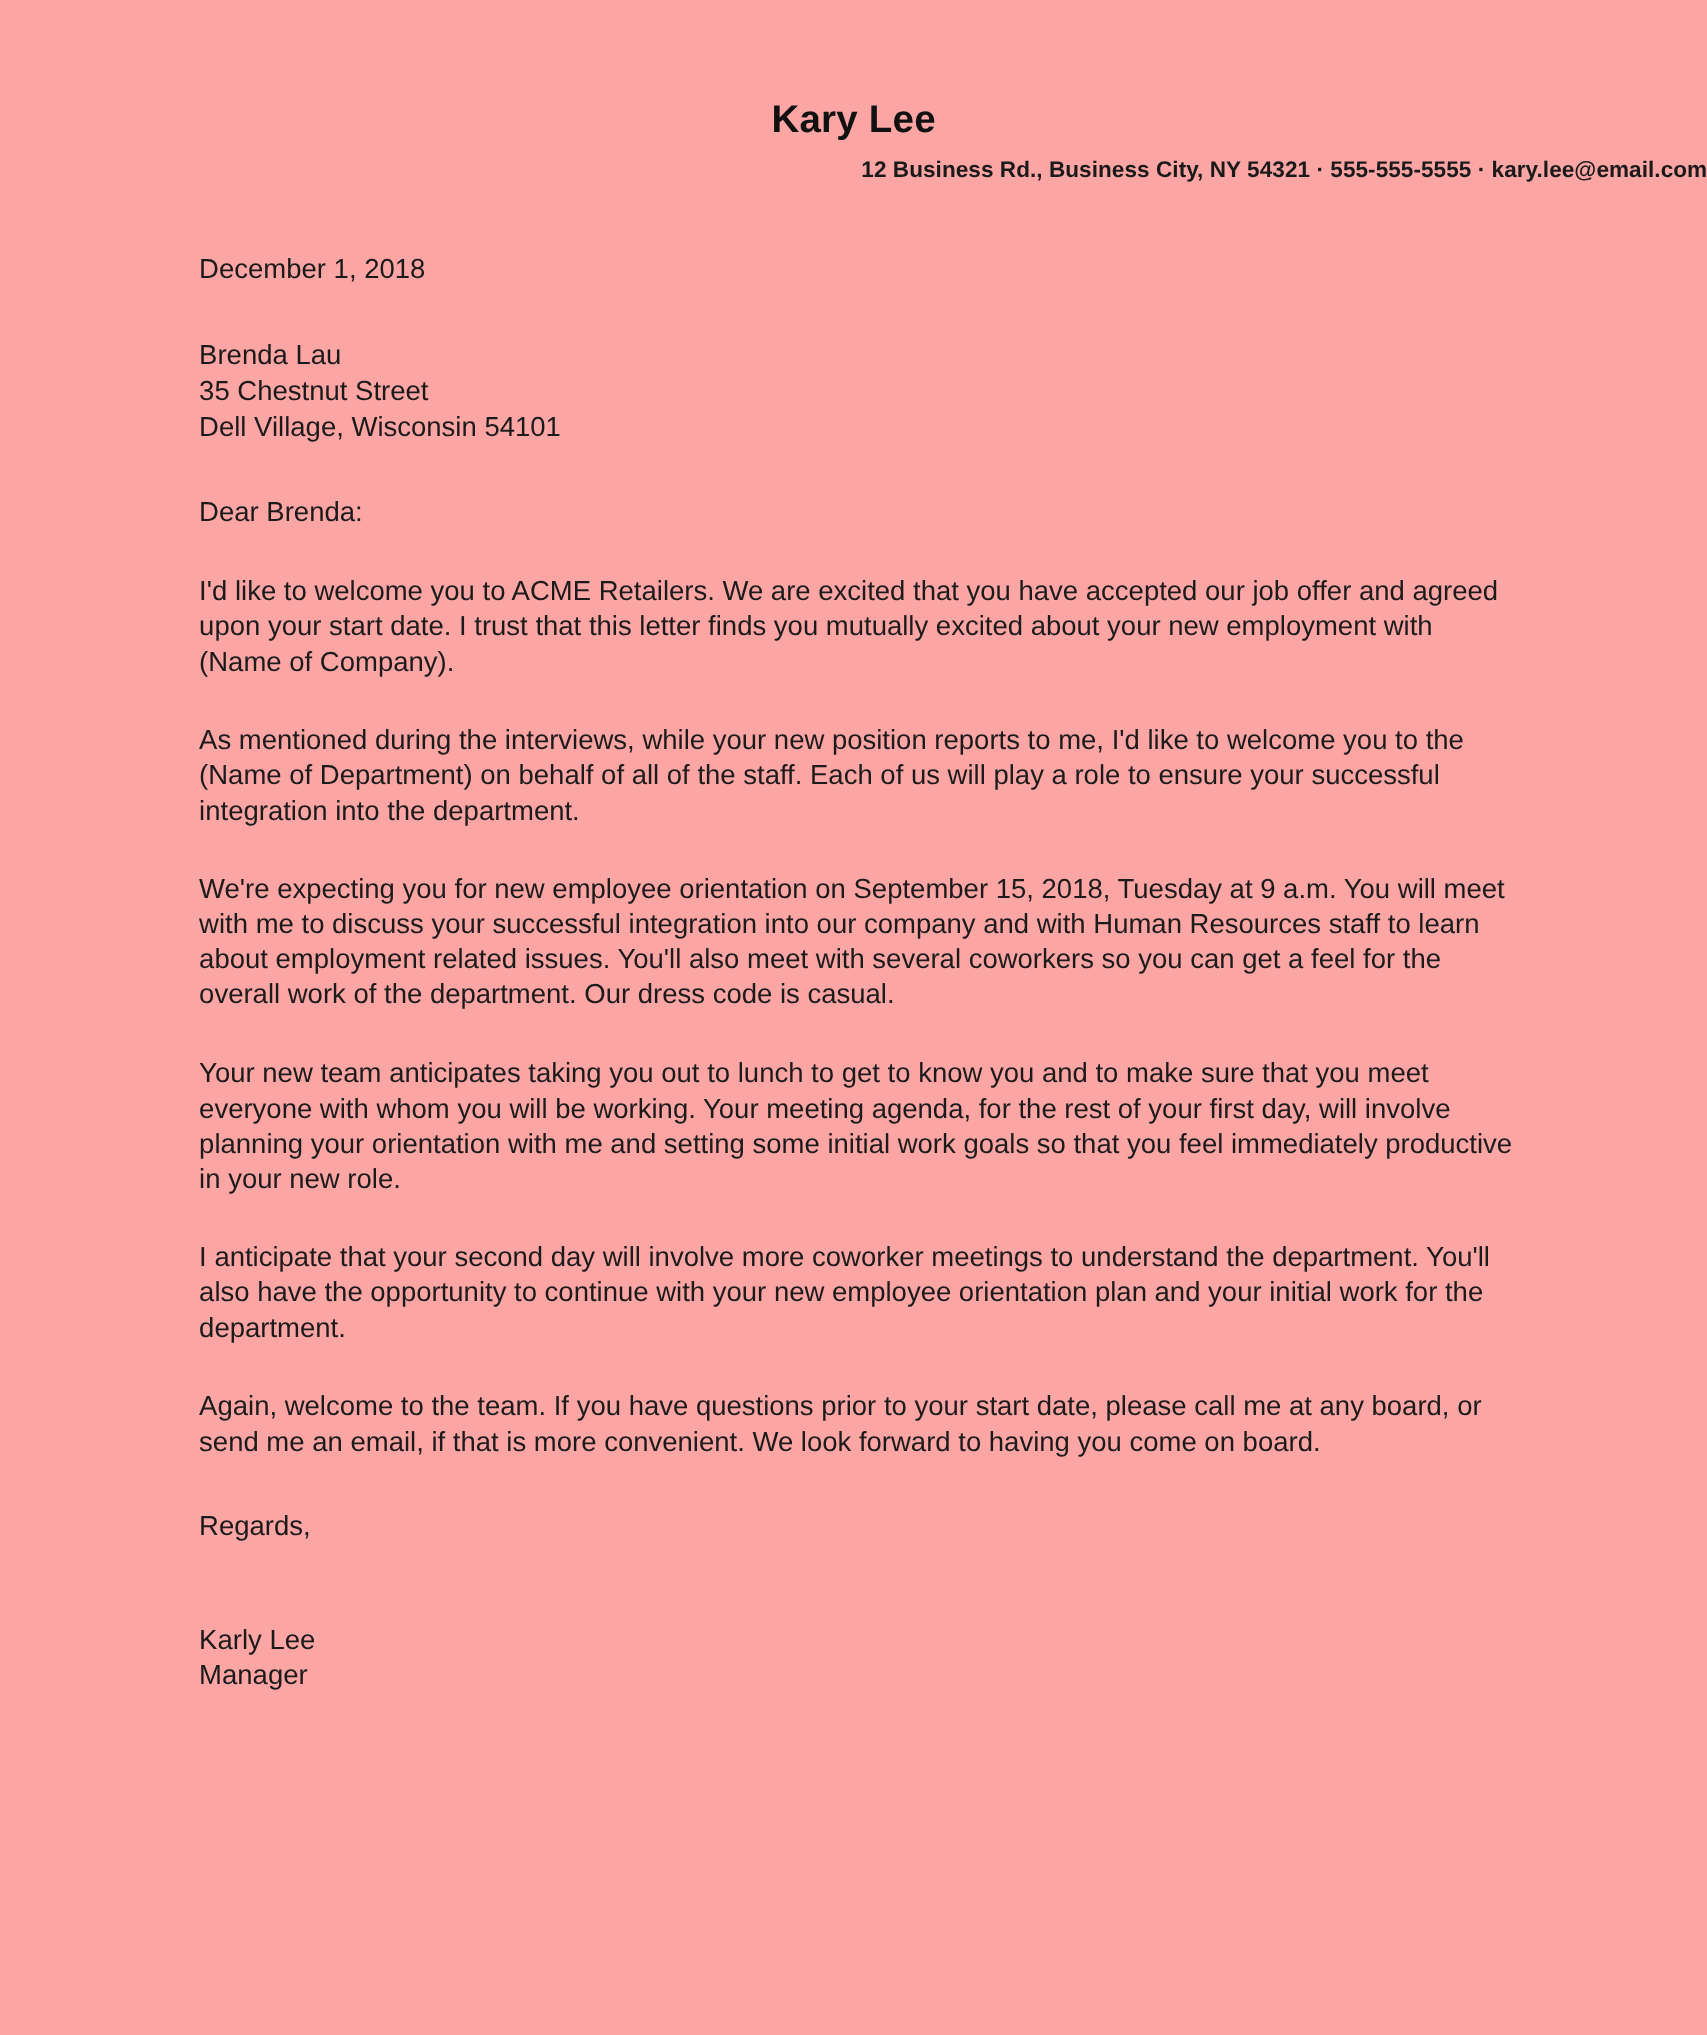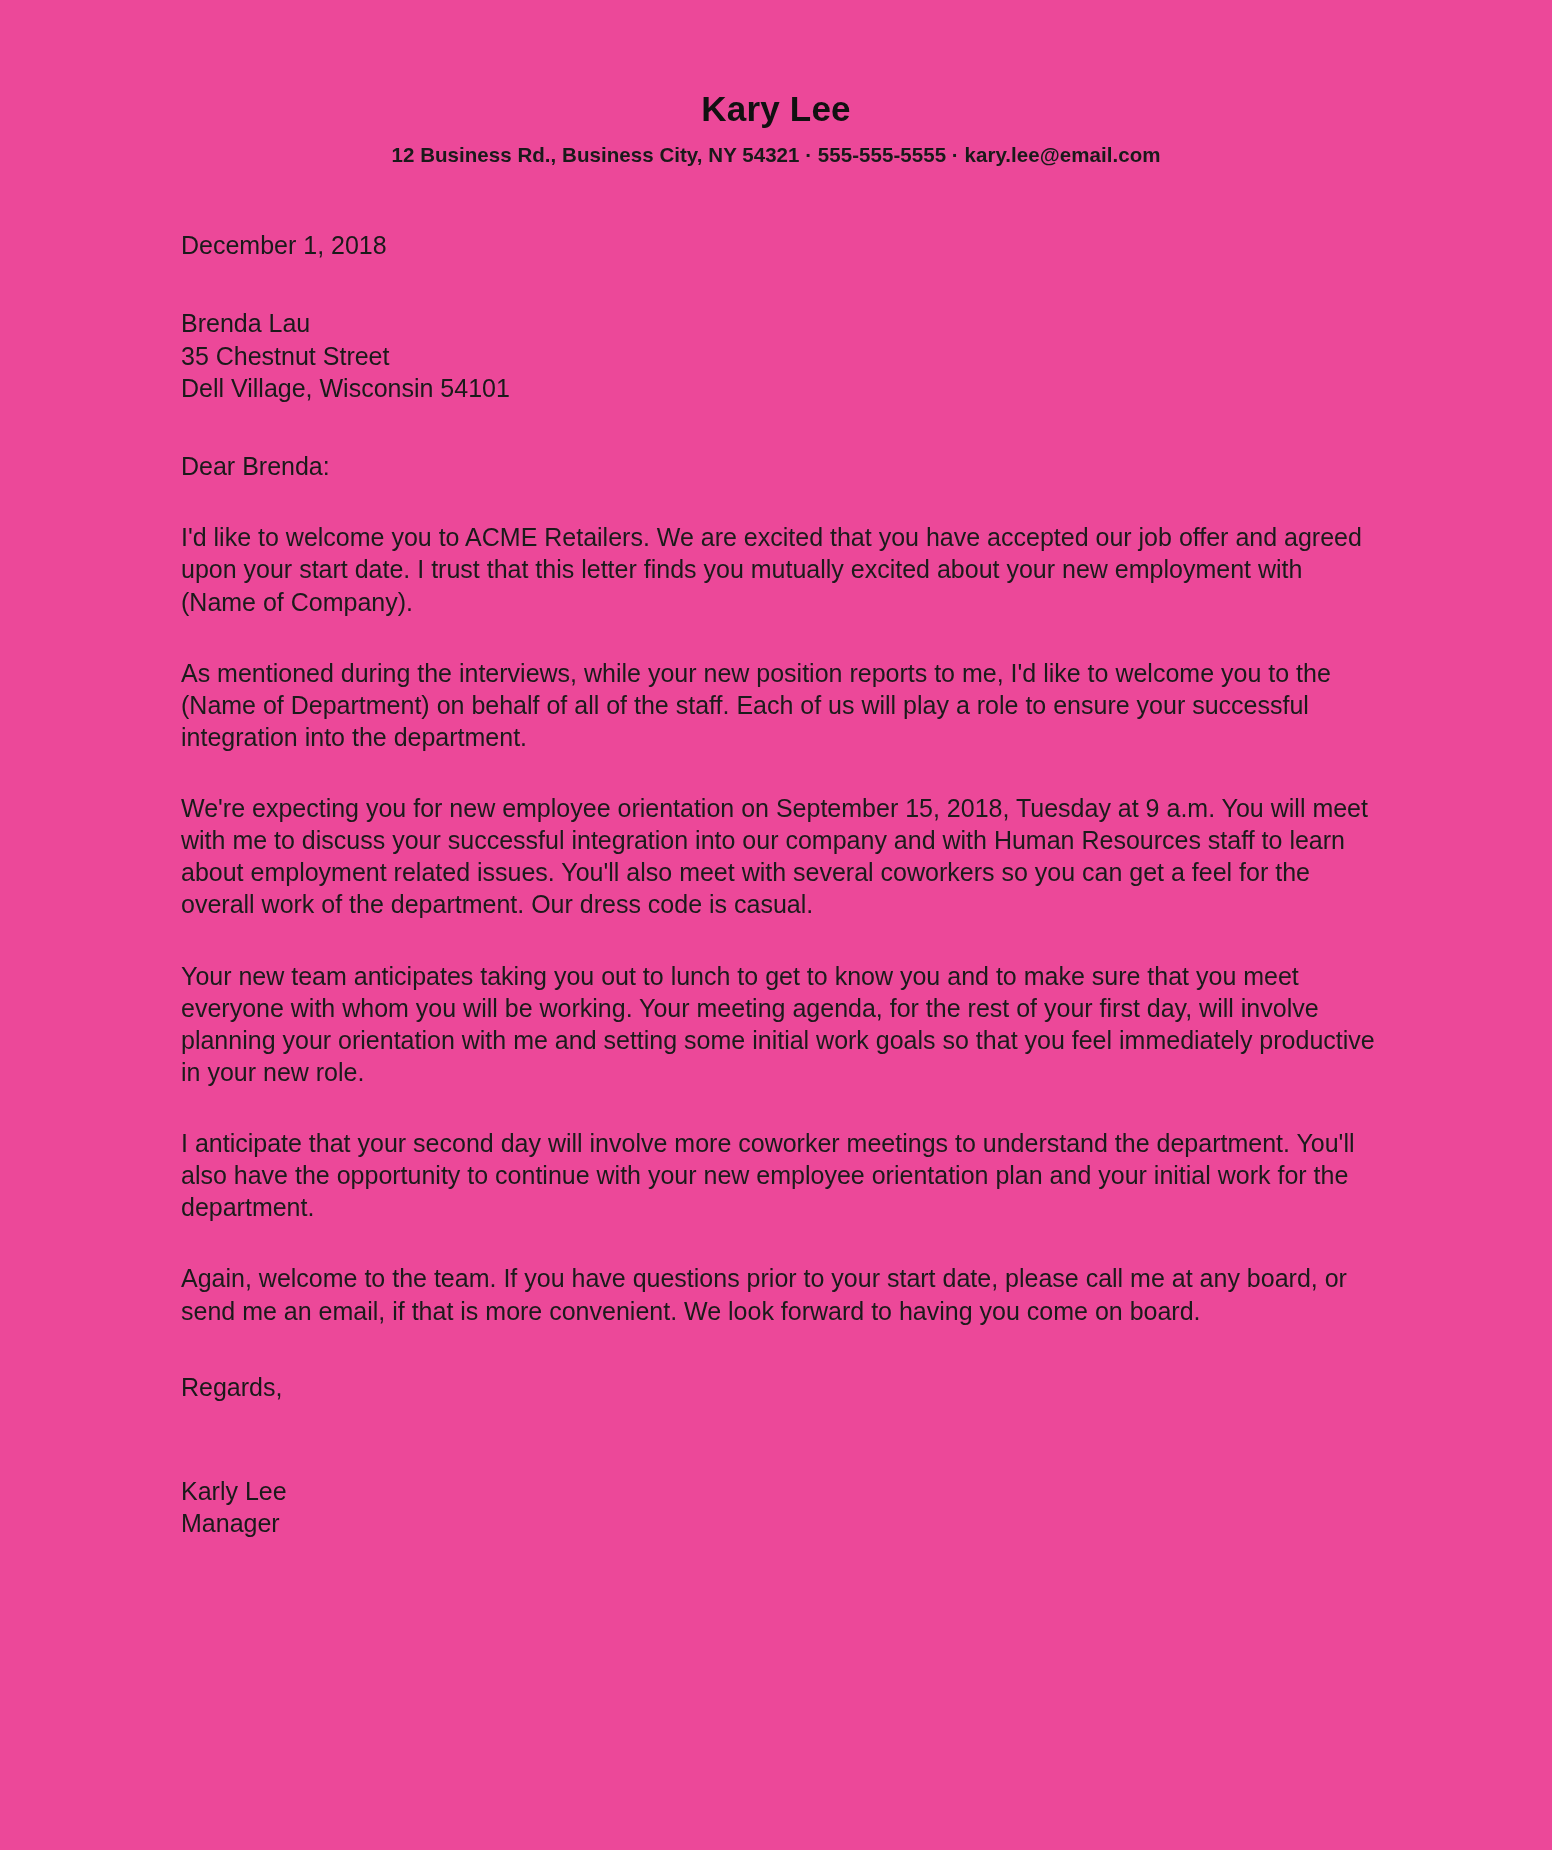--- a/index.html
+++ b/index.html
@@ -13,39 +13,40 @@
     font-family: "Liberation Sans", sans-serif;
     color: #1a1a1a;
     -webkit-font-smoothing: antialiased;
   }
   .page {
     width: 1552px;
     height: 1850px;
     box-sizing: border-box;
     padding: 0;
     position: relative;
-    background: #ec4899;
+    background: #fca5a5;
   }
   .letterhead {
     text-align: center;
     padding-top: 88px;
   }
   .lh-name {
     font-size: 35px;
     font-weight: bold;
     letter-spacing: 0.2px;
     line-height: 1.2;
     color: #111;
   }
   .lh-contact {
     font-size: 20.5px;
     font-weight: bold;
     margin-top: 13px;
     color: #1a1a1a;
     letter-spacing: 0.05px;
+    text-align: right;
   }
   .body-block {
     margin: 0 auto;
     width: 1210px;
     padding-left: 10px;
     box-sizing: border-box;
     margin-top: 62px;
   }
   .date {
     font-size: 25px;

